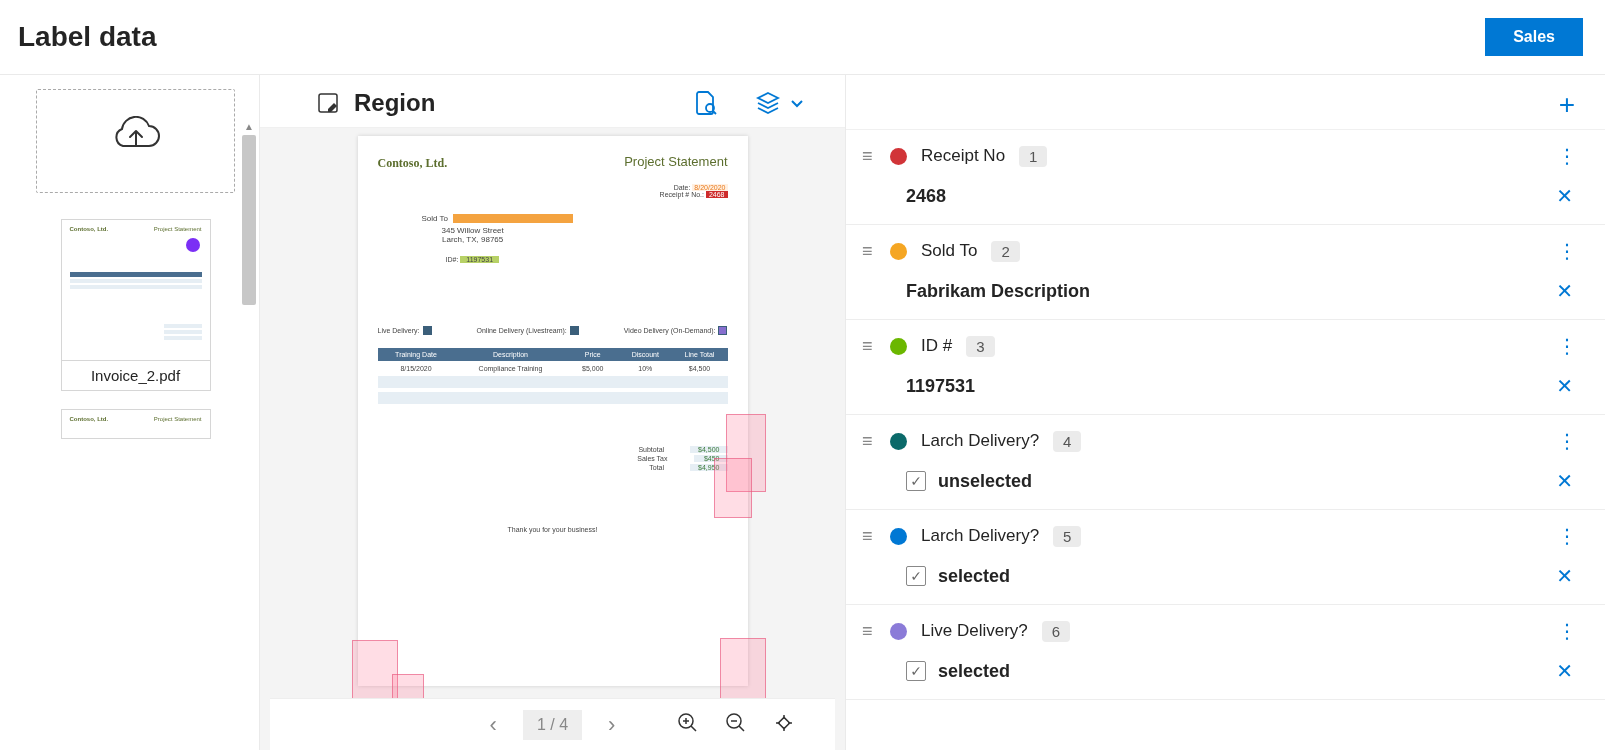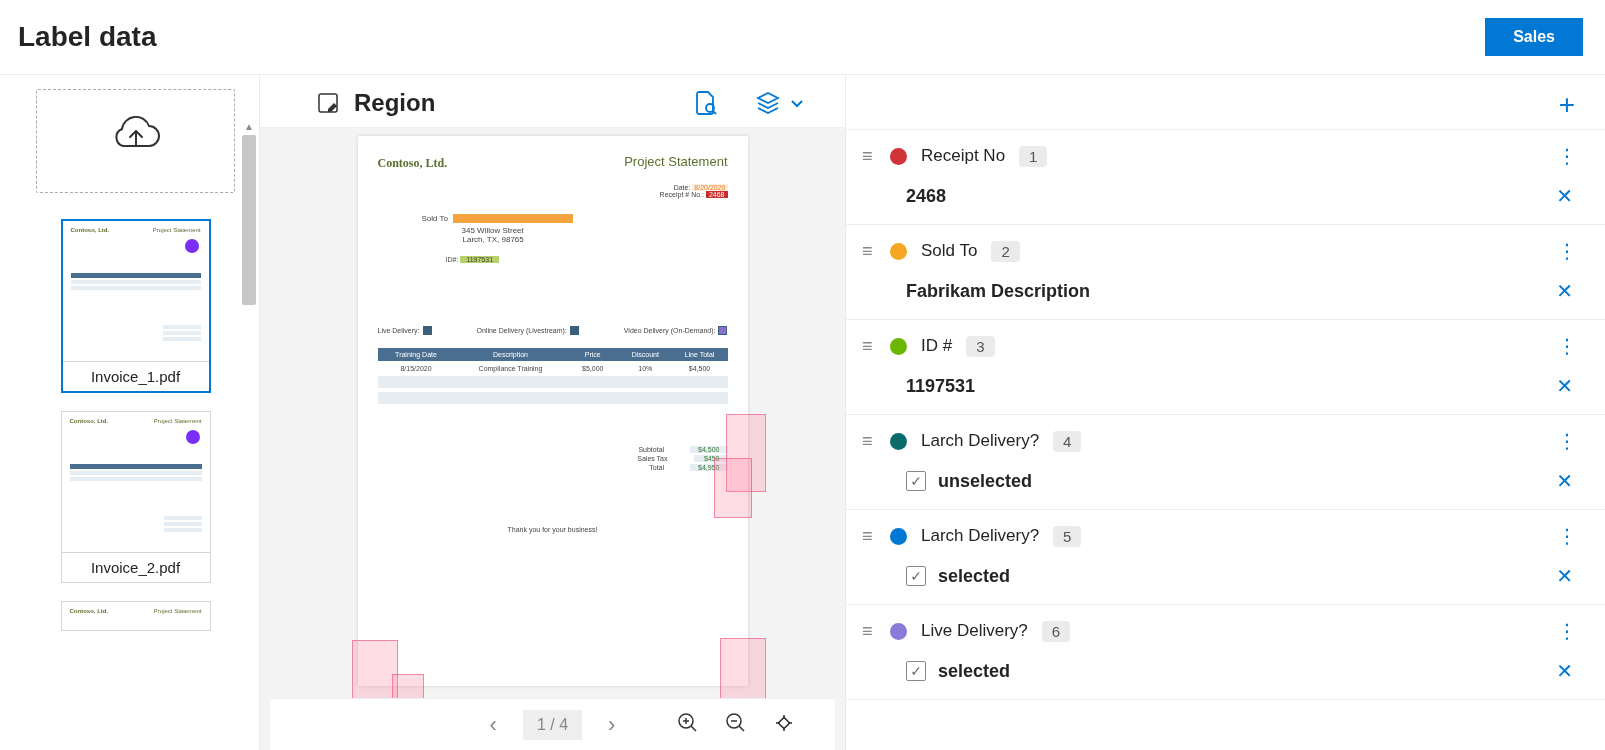--- a/index.html
+++ b/index.html
@@ -151,21 +151,21 @@
     color:#444;
     box-shadow: 0 0 4px rgba(0,0,0,0.15);
   }
   .page .company { position:absolute; top:20px; left:20px; font-weight:bold; font-size:12px; color:#5c6e2e; font-family: Georgia, serif;}
   .page .stmt { position:absolute; top:18px; right:20px; font-size:13px; color:#5c6e2e; }
   .page .dates { position:absolute; top:48px; right:20px; text-align:right; font-size:7px;}
   .page .dates .dval{ color:#e97a1c; background:#fff0e2; padding:0 2px;}
   .page .dates .rval{ color:#fff; background:#ce2b2b; padding:0 3px;}
   .page .soldto { position:absolute; top:78px; left:52px; font-size:8px;margin-left:12px;}
   .page .soldto .hl{ background:#f4a340; color:#f4a340; padding:0 30px;}
-  .page .addr { position:absolute; top:90px; left:104px; text-align:right;}
+  .page .addr { position:absolute; top:90px; left:84px; text-align:center;}
   .page .idrow { position:absolute; top:120px; left:88px; font-size:7px;}
   .page .idv { background:#b7d166; padding:0 6px;}
   .page .checks { position:absolute; top:190px; left:20px; right:20px; display:flex; justify-content:space-between; font-size:7px;}
   .page .checks span { display:inline-flex; align-items:center; gap:3px;}
   .page .cb { width:9px; height:9px; border:1px solid #3b5f7a; display:inline-block;}
   .page .cb.on1{ background:#3b5f7a;}
   .page .cb.on2{ background:#876fcf;}
   .page .thead { position:absolute; top:212px; left:20px; right:20px; background:#4a6e8f; color:#fff; display:flex; font-size:7px; padding:3px 0;}
   .page .thead div{ text-align:center;}
   .page .thead .c1{width:22%;} .page .thead .c2{width:32%;}
@@ -232,38 +232,20 @@
   <div class="left-panel">
     <div class="dropzone">
       <div class="cloud">
         <svg width="54" height="38" viewBox="0 0 54 38" fill="none" stroke="#333" stroke-width="2">
           <path d="M40 30a10 10 0 0 0 0-20 14 14 0 0 0-27 3 9 9 0 0 0 1 17h26"></path>
           <path d="M27 30V15m0 0l-6 6m6-6l6 6" stroke-linecap="round"></path>
         </svg>
       </div>
     </div>
 
-    <div class="thumb selected">
-      <div class="mini">
-        <div class="mh">
-            <span>Contoso, Ltd.</span>
-            <span>Project Statement</span>
-          </div>
-        <div class="mrow"></div>
-          <div class="mrow2"></div>
-          <div class="mrow2"></div>
-        <div class="mtot">
-            <div></div>
-            <div></div>
-            <div></div>
-          </div>
-      </div>
-      <div class="tdot"></div>
-      <div class="tname">Invoice_1.pdf</div>
-    </div>
 
     <div class="thumb">
       <div class="mini">
         <div class="mh">
             <span>Contoso, Ltd.</span>
             <span>Project Statement</span>
           </div>
         <div class="mrow"></div>
           <div class="mrow2"></div>
           <div class="mrow2"></div>

